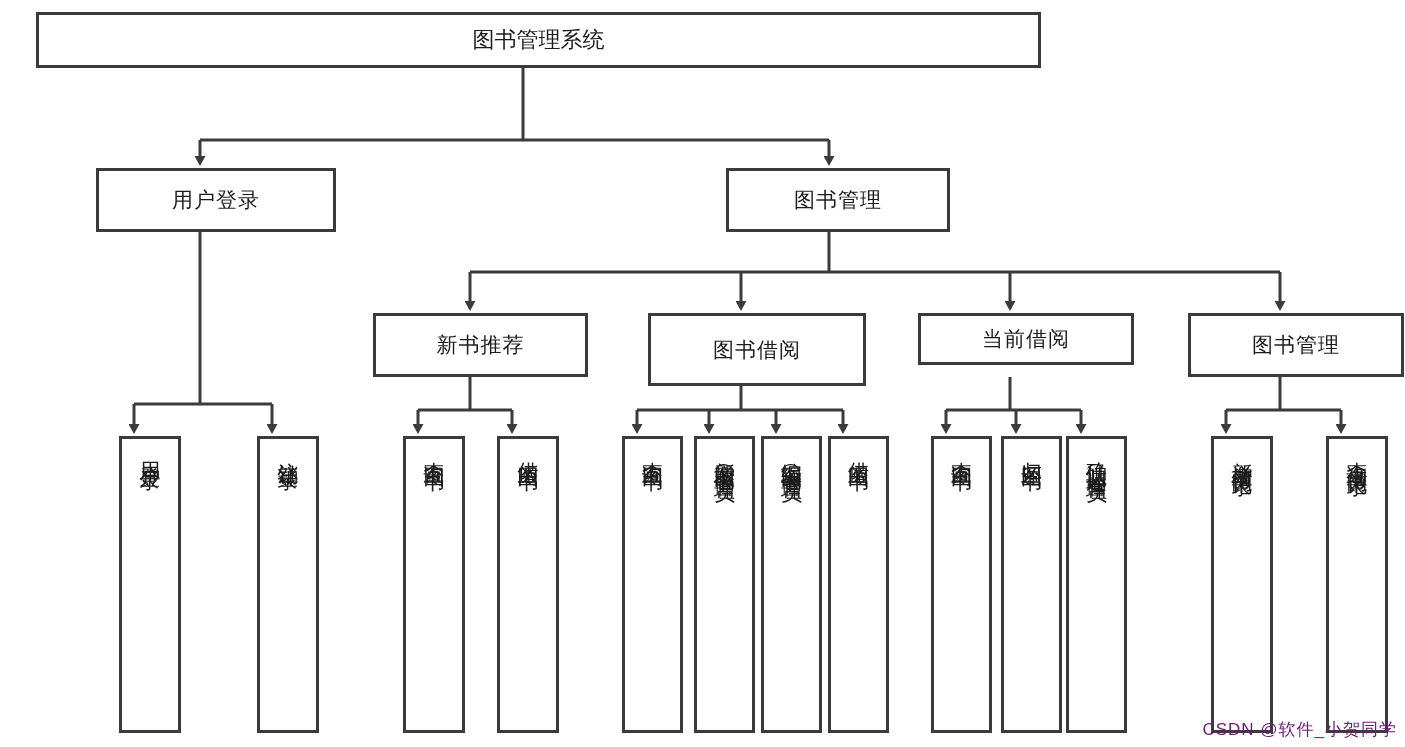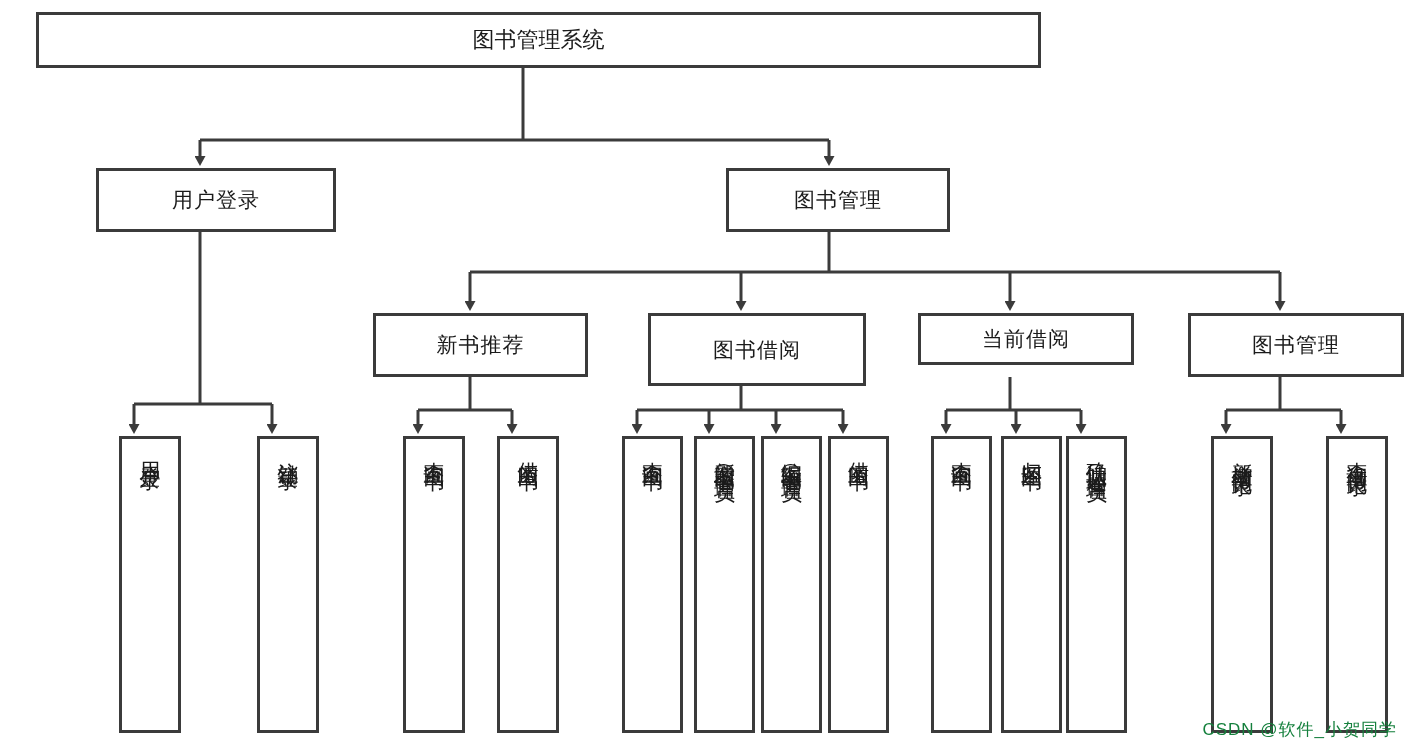--- a/index.html
+++ b/index.html
@@ -10,21 +10,21 @@
 
   .node{position:absolute;box-sizing:border-box;background:#ffffff;
         border:3px solid #3b3b3b;display:flex;align-items:center;
         justify-content:center;color:#1b1b1b;margin-left:16px;}
   .node.h{font-size:21px;letter-spacing:1px;}
   .node.root{font-size:22px;}
   .node.v{font-size:21px;padding-top:6px;align-items:flex-start;}
   .vtext{writing-mode:vertical-rl;text-orientation:upright;
          letter-spacing:3px;line-height:1.05;white-space:nowrap;}
   .watermark{position:absolute;right:8px;bottom:6px;font-size:17px;
-             color:#15803d;letter-spacing:1px;white-space:nowrap;}
+             color:#701a75;letter-spacing:1px;white-space:nowrap;}
 </style>
 </head>
 <body>
 
 <div id="stage">
   <svg id="wires" aria-hidden="true">
     <defs>
       <marker id="arrow" markerWidth="10" markerHeight="11" refX="1" refY="5.5" orient="auto" markerUnits="userSpaceOnUse">
         <path d="M0,0 L10,5.5 L0,11 z" fill="#3b3b3b"></path>
       </marker>

